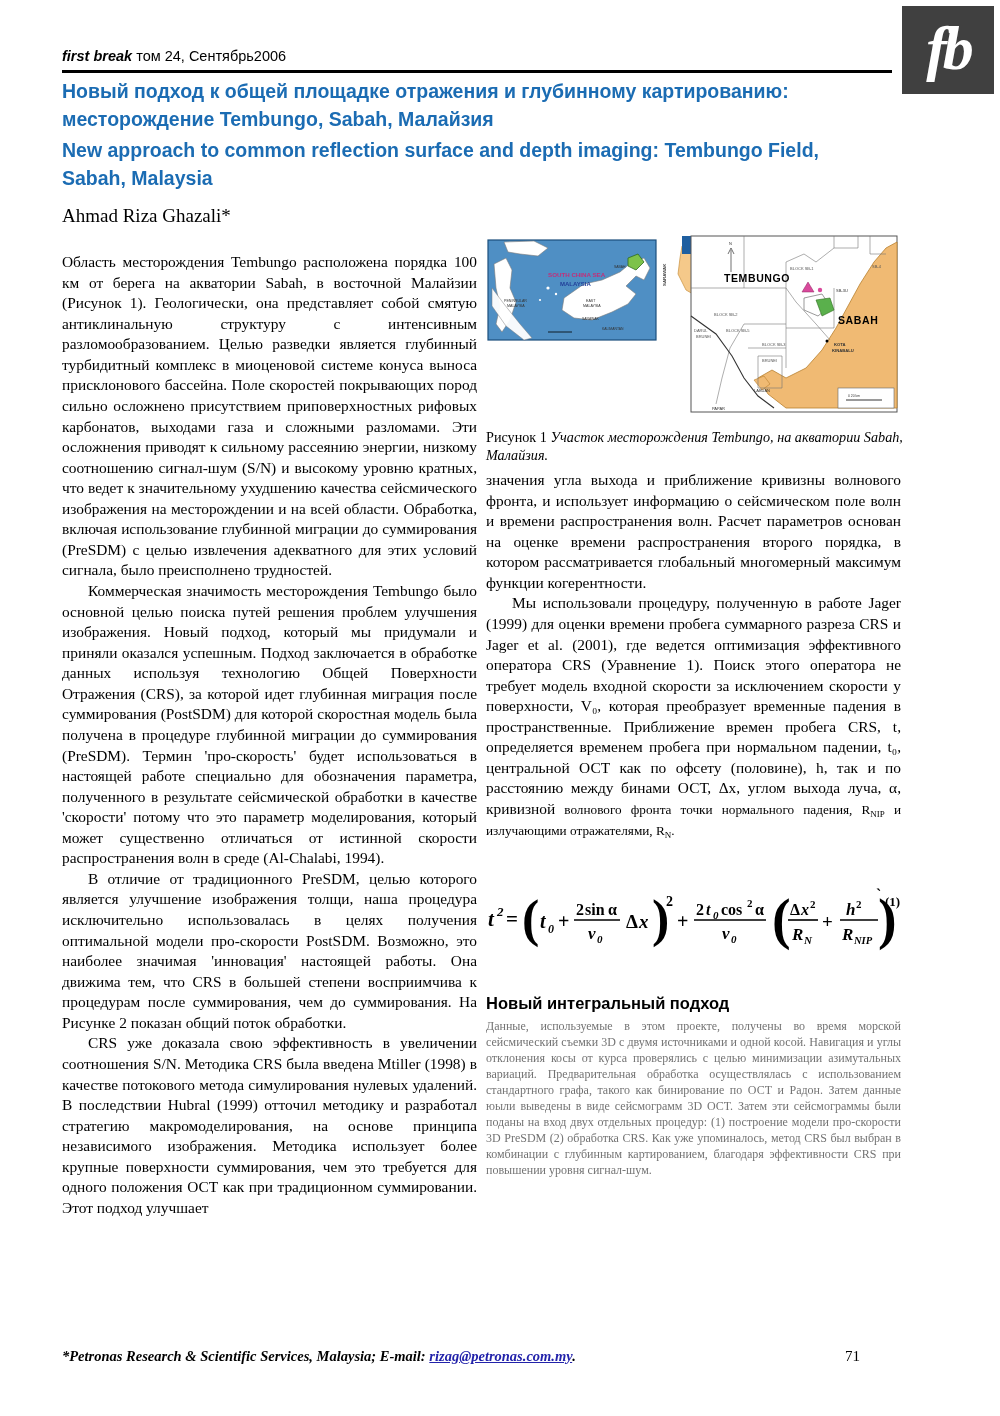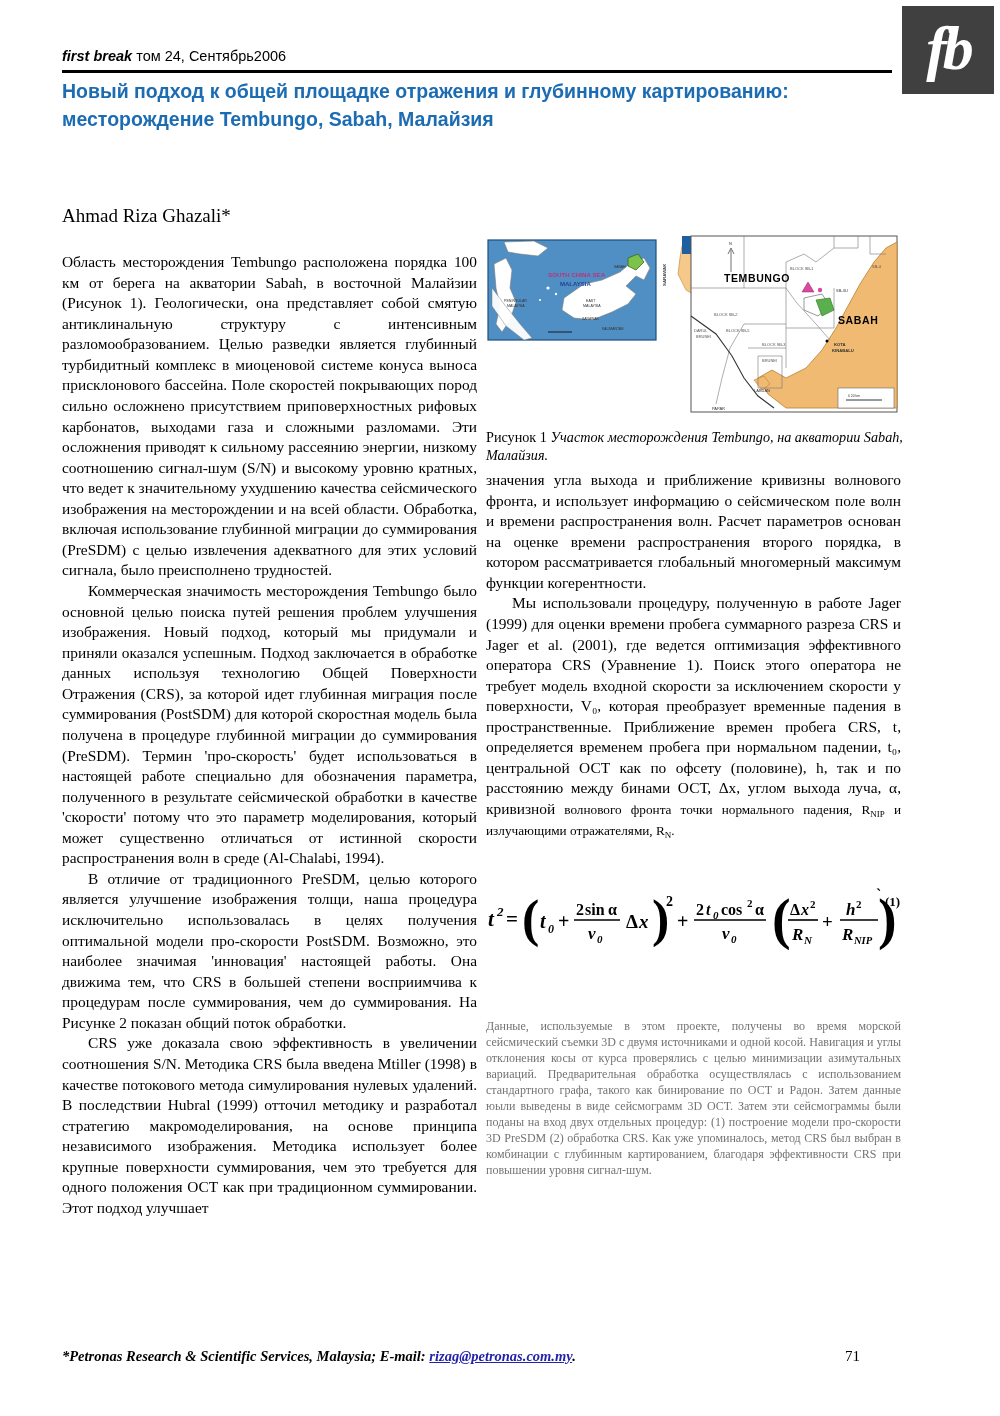--- a/index.html
+++ b/index.html
@@ -229,20 +229,21 @@
   </div>
 
 
   <div class="issue-line">
     <span class="journal">first break</span><span> том 24, Сентябрь2006</span>
   </div>
 
   <div class="rule"></div>
 
   <div class="title-ru">Новый подход к общей площадке отражения и глубинному картированию: месторождение Tembungo, Sabah, Малайзия</div>
+  <div class="title-en">New approach to common reflection surface and depth imaging: Tembungo Field, Sabah, Malaysia</div>
   <div class="author">Ahmad Riza Ghazali*</div>
 
   <div class="col col-left">
     <p class="first">Область месторождения Tembungo расположена порядка 100 км от берега на акватории Sabah, в восточной Малайзии (Рисунок 1). Геологически, она представляет собой смятую антиклинальную структуру с интенсивным разломообразованием. Целью разведки является глубинный турбидитный комплекс в миоценовой системе конуса выноса присклонового бассейна. Поле скоростей покрывающих пород сильно осложнено присутствием приповерхностных рифовых карбонатов, выходами газа и сложными разломами. Эти осложнения приводят к сильному рассеянию энергии, низкому соотношению сигнал-шум (S/N) и высокому уровню кратных, что ведет к значительному ухудшению качества сейсмического изображения на месторождении и на всей области. Обработка, включая использование глубинной миграции до суммирования (PreSDM) с целью извлечения адекватного для этих условий сигнала, было преисполнено трудностей.</p>
     <p>Коммерческая значимость месторождения Tembungo было основной целью поиска путей решения проблем улучшения изображения. Новый подход, который мы придумали и приняли оказался успешным. Подход заключается в обработке данных используя технологию Общей Поверхности Отражения (CRS), за которой идет глубинная миграция после суммирования (PostSDM) для которой скоростная модель была получена в процедуре глубинной миграции до суммирования (PreSDM). Термин 'про-скорость' будет использоваться в настоящей работе специально для обозначения параметра, полученного в результате сейсмической обработки в качестве 'скорости' потому что это параметр моделирования, который может существенно отличаться от истинной скорости распространения волн в среде (Al-Chalabi, 1994).</p>
     <p>В отличие от традиционного PreSDM, целью которого является улучшение изображения толщи, наша процедура исключительно использовалась в целях получения оптимальной модели про-скорости PostSDM. Возможно, это наиболее значимая 'инновация' настоящей работы. Она движима тем, что CRS в большей степени восприимчива к процедурам после суммирования, чем до суммирования. На Рисунке 2 показан общий поток обработки.</p>
     <p>CRS уже доказала свою эффективность в увеличении соотношения S/N. Методика CRS была введена Mtiller (1998) в качестве потокового метода симулирования нулевых удалений. В последствии Hubral (1999) отточил методику и разработал стратегию макромоделирования, на основе принципа независимого изображения. Методика использует более крупные поверхности суммирования, чем это требуется для одного положения ОСТ как при традиционном суммировании. Этот подход улучшает</p>
   </div>
 
   <div class="figure">
@@ -406,20 +407,21 @@
       <line x1="354" y1="36" x2="392" y2="36" stroke="#000000" stroke-width="1.6"></line>
       <text x="356" y="56" font-size="17" font-style="italic" font-weight="bold">R</text>
       <text x="368" y="60" font-size="10.5" font-style="italic" font-weight="bold">NIP</text>
 
       <text x="392" y="54" font-size="56" font-weight="bold">)</text>
       <text x="390" y="16" font-size="16" font-weight="bold">`</text>
       <text x="399" y="22" font-size="13" font-weight="bold">(1)</text>
     </svg>
   </div>
 
+  <div class="right-head2">Новый интегральный подход</div>
   <div class="col-right2">
     <p>Данные, используемые в этом проекте, получены во время морской сейсмический съемки 3D  с двумя источниками и одной косой. Навигация  и углы отклонения косы от курса проверялись с целью минимизации азимутальных вариаций. Предварительная обработка осуществлялась с использованием стандартного графа, такого как бинирование по ОСТ и Радон. Затем данные юыли выведены в виде сейсмограмм 3D ОСТ. Затем эти сейсмограммы были поданы на вход двух отдельных процедур: (1) построение модели про-скорости 3D PreSDM (2) обработка CRS. Как уже упоминалось, метод CRS был выбран в комбинации с глубинным картированием, благодаря эффективности CRS при повышении уровня сигнал-шум.</p>
   </div>
 
   <div class="footer-note">
     <span>*Petronas Research &amp; Scientific Services, Malaysia; E-mail: </span><a href="#">rizag@petronas.com.my</a><span>.</span>
   </div>
   <div class="page-number">71</div>
 
 </div>

